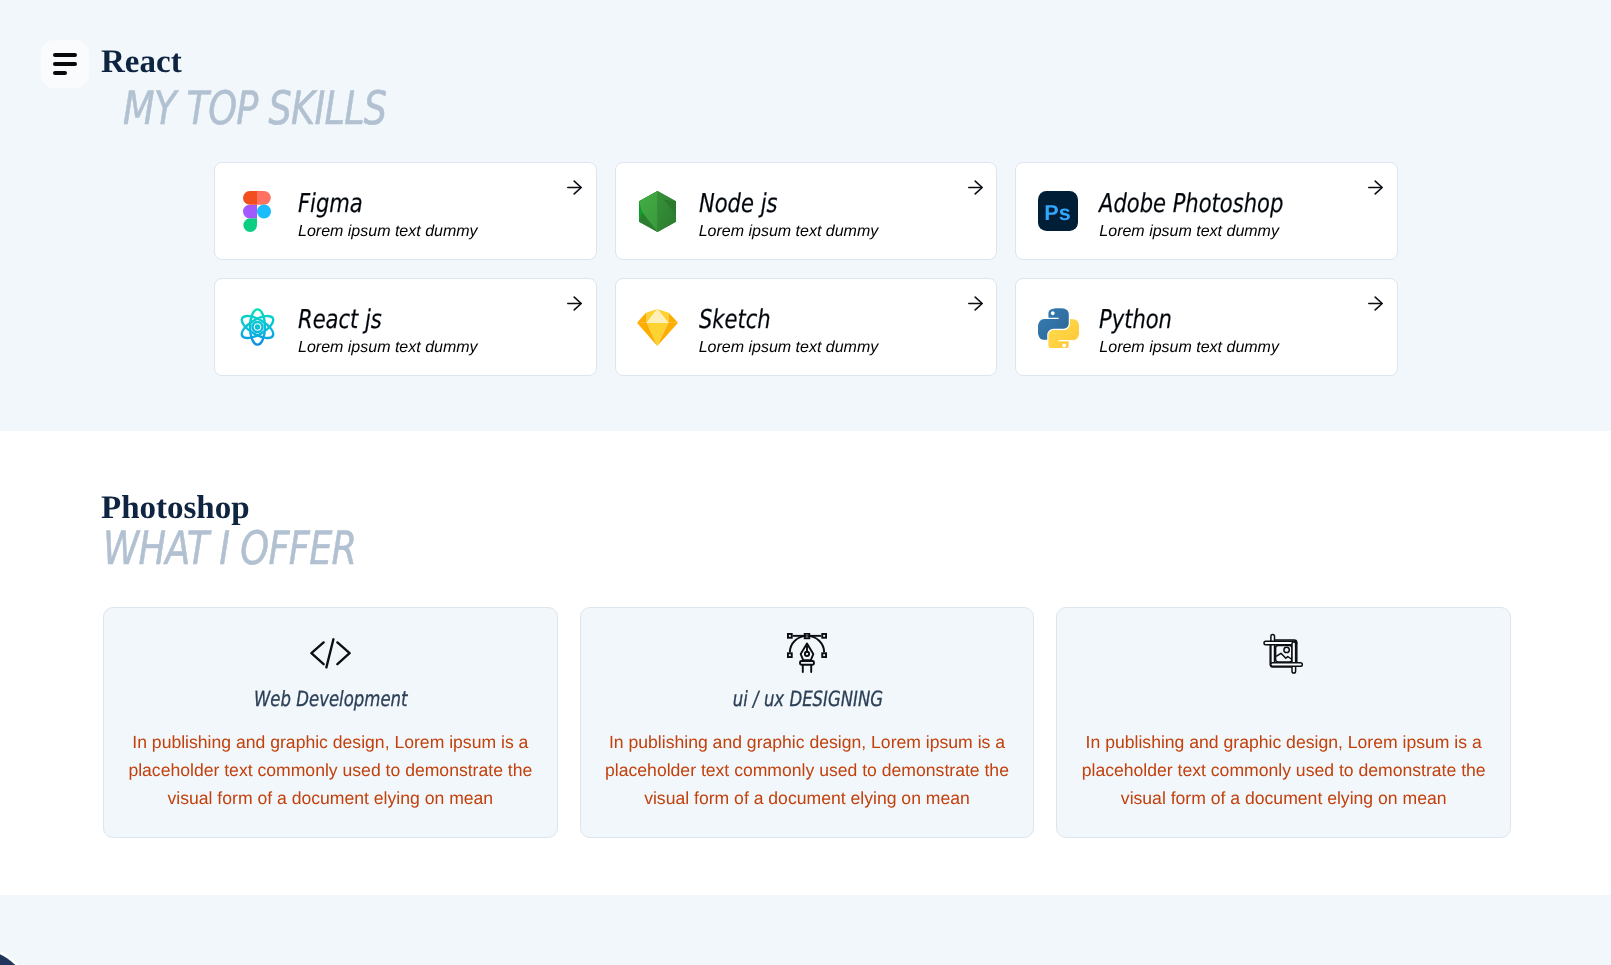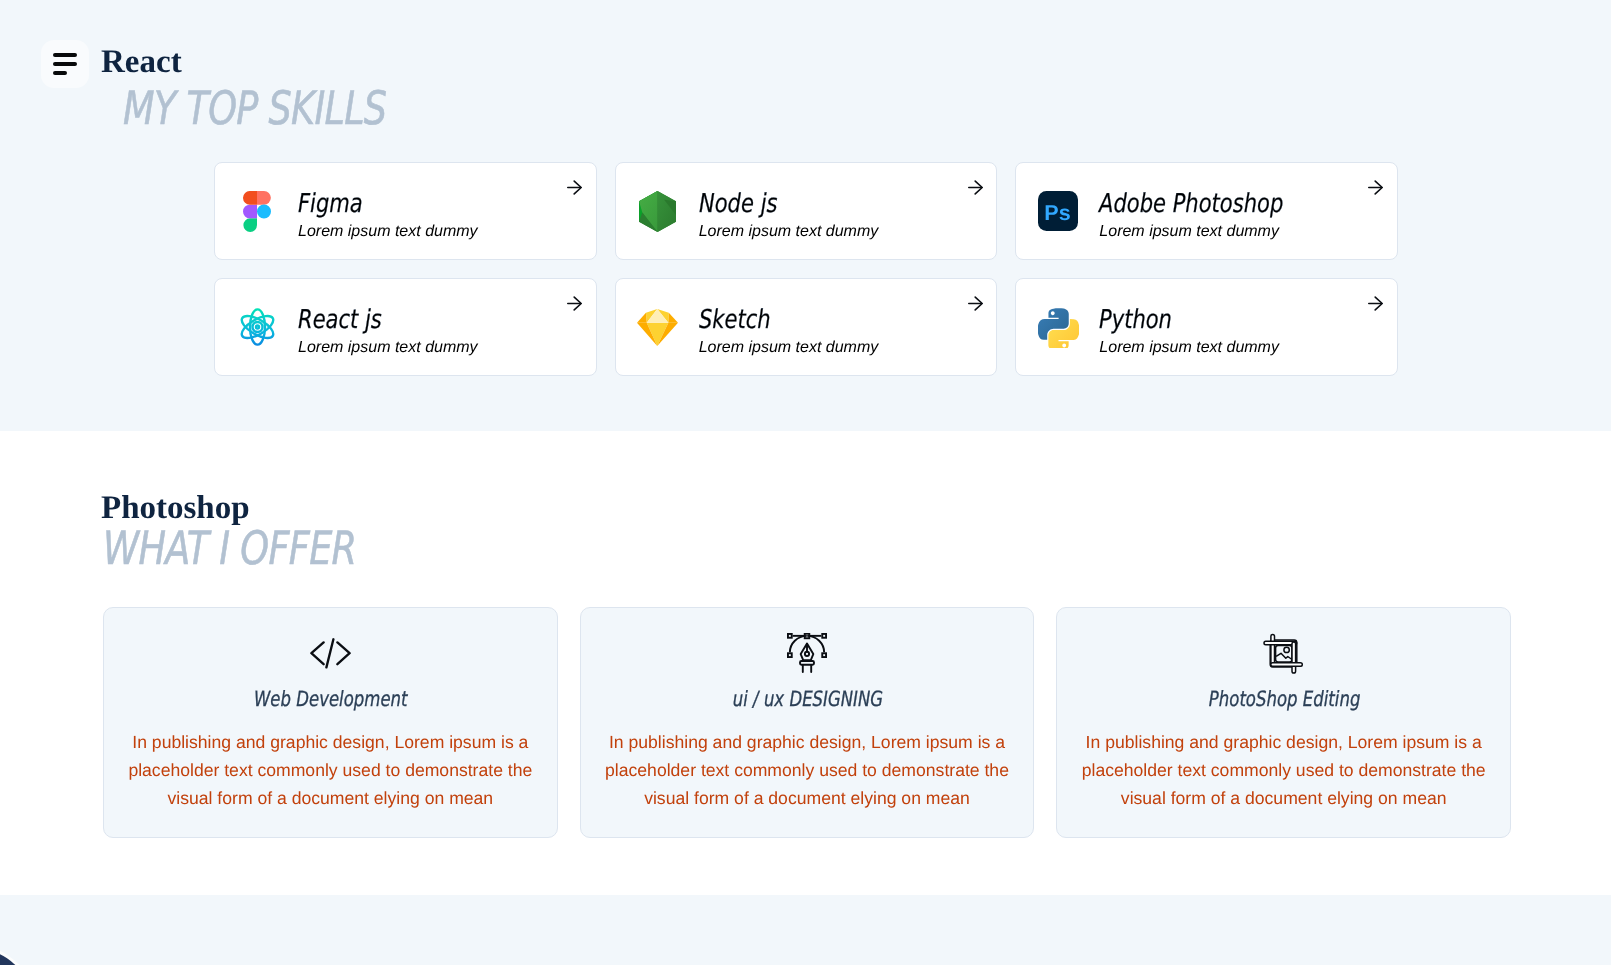--- a/index.html
+++ b/index.html
@@ -331,21 +331,20 @@
               <rect x="13.6" y="12.6" width="16.4" height="16.4" rx="2.4"></rect>
               <circle cx="24.6" cy="16.9" r="2.7"></circle>
               <path d="M14.1 23.4 19.0 20.3 23.8 25.3 25.8 23.5 30 26.5"></path>
             </g>
             <rect x="8.9" y="1.4" width="3.6" height="31.8" rx="1.8" fill="#fff"></rect>
             <rect x="2.0" y="8.2" width="32.6" height="3.5" rx="1.75" fill="#fff"></rect>
             <rect x="30.0" y="9.0" width="3.6" height="31.0" rx="1.8" fill="#fff"></rect>
             <rect x="8.8" y="29.7" width="31.5" height="3.6" rx="1.8" fill="#fff"></rect>
           </svg>
         </div>
-        <div class="svc-title"><span>PhotoShop Editing</span></div>
         <div class="svc-body">
           <span class="svc-line">In publishing and graphic design, Lorem ipsum is a</span>
           <span class="svc-line">placeholder text commonly used to demonstrate the</span>
           <span class="svc-line">visual form of a document elying on mean</span>
         </div>
       </div>
     </div>
 
   <section class="footer-section">
     <span class="blob"></span>

